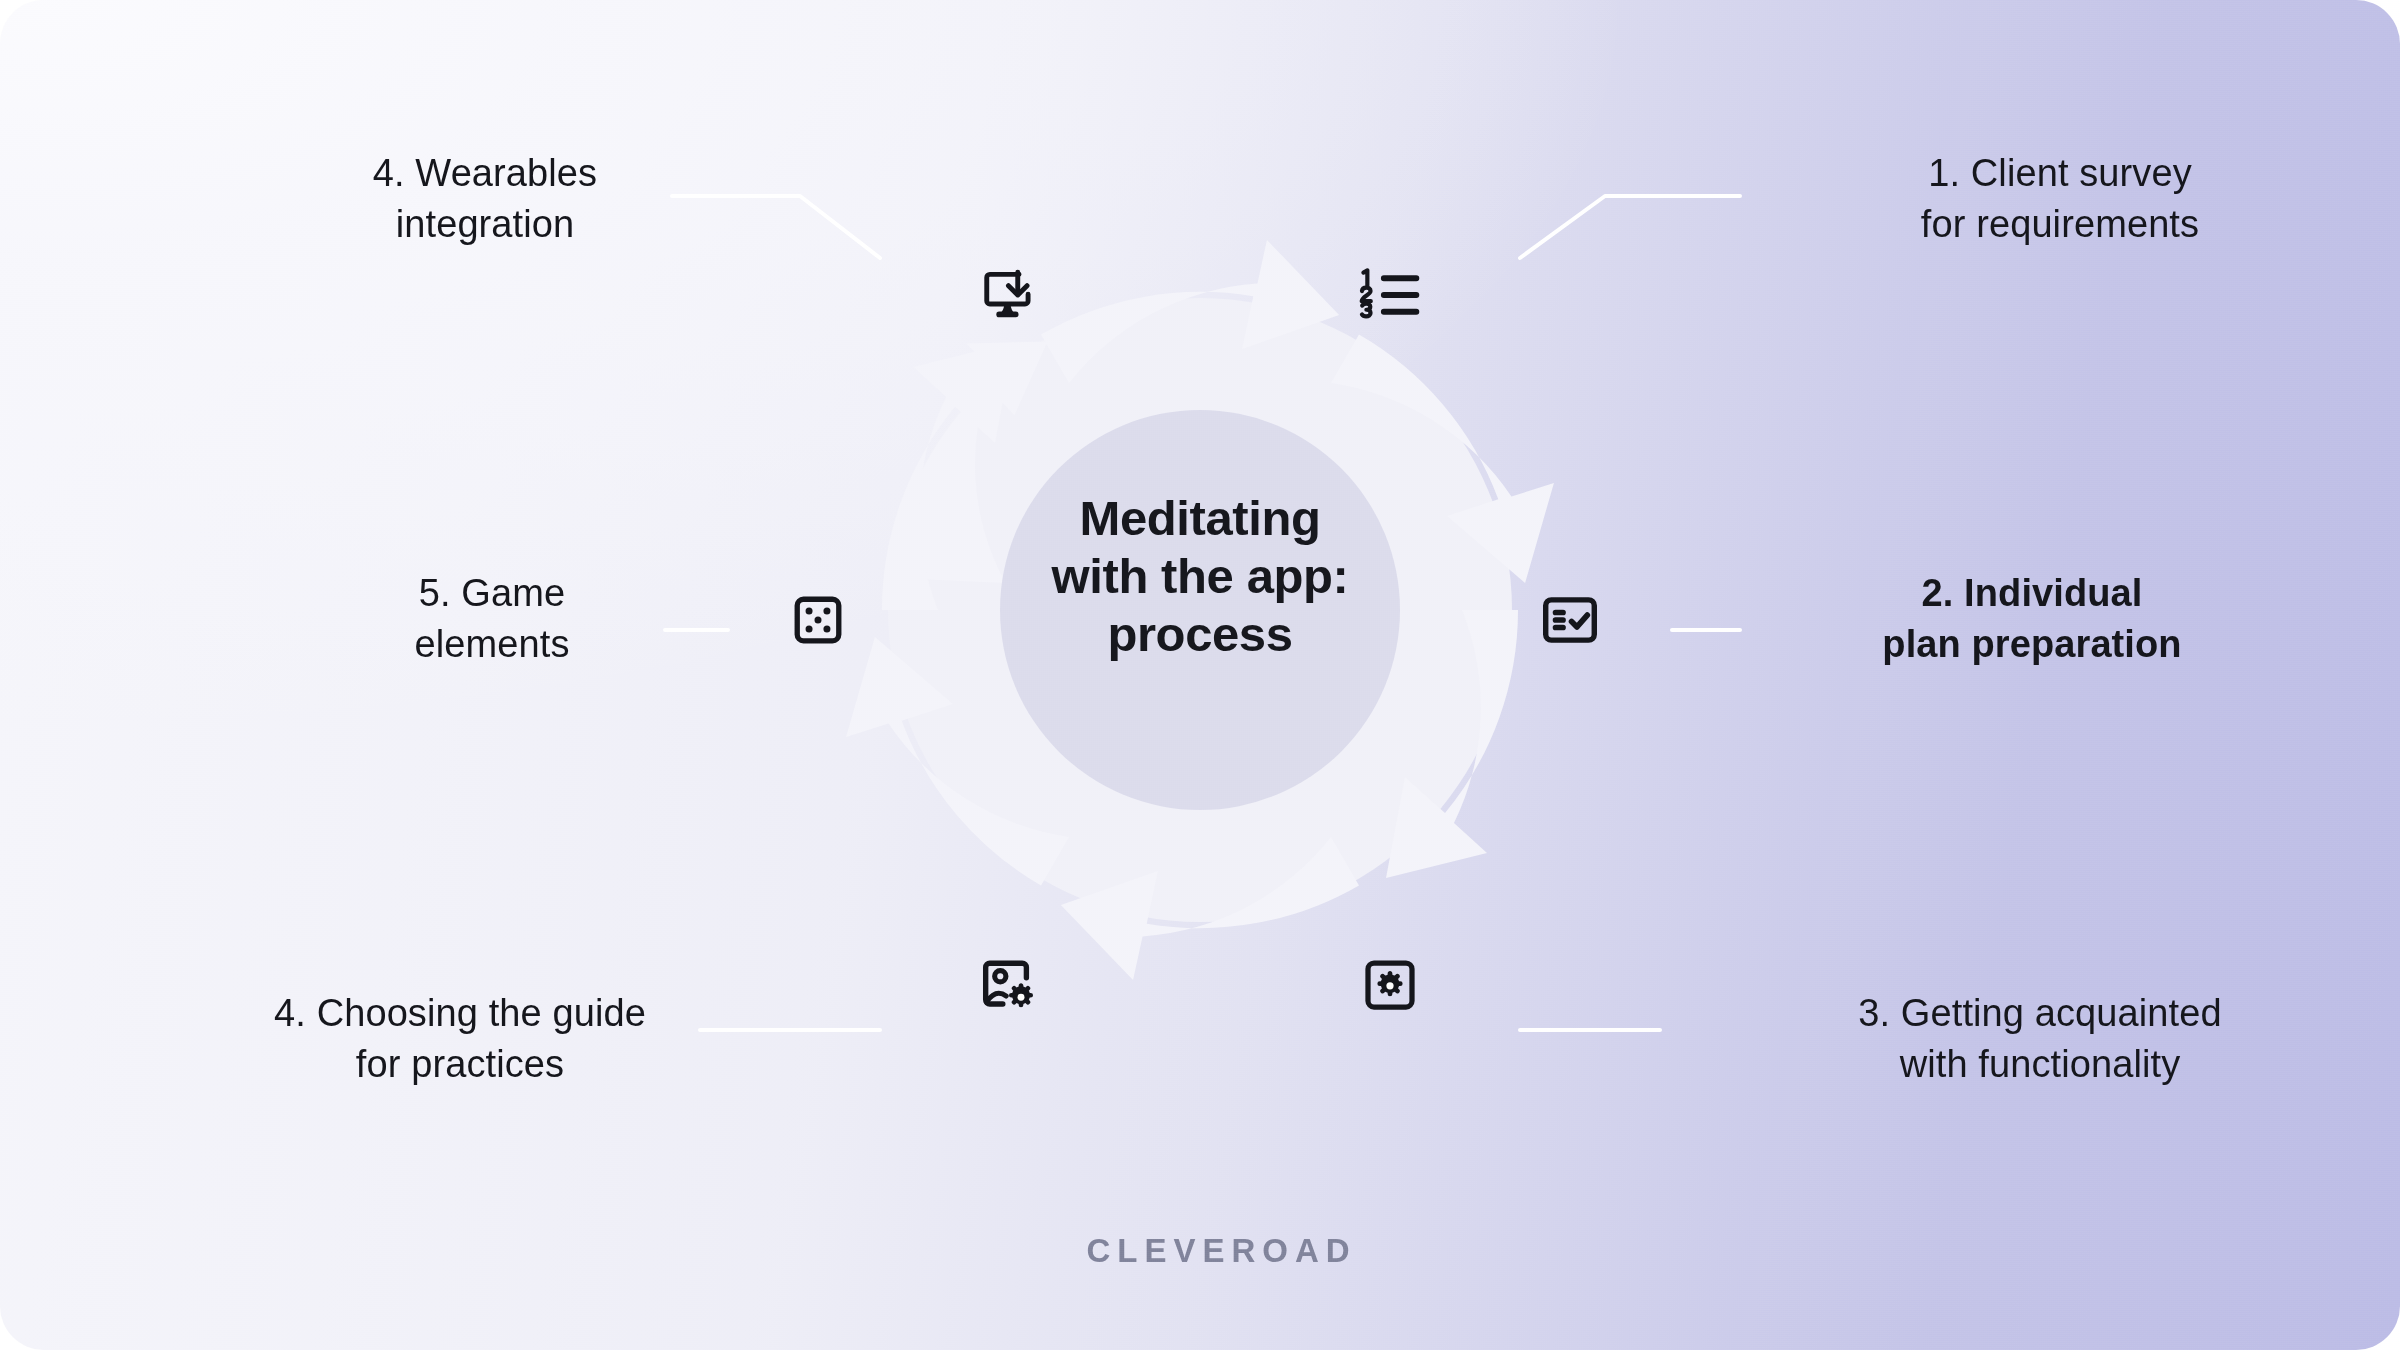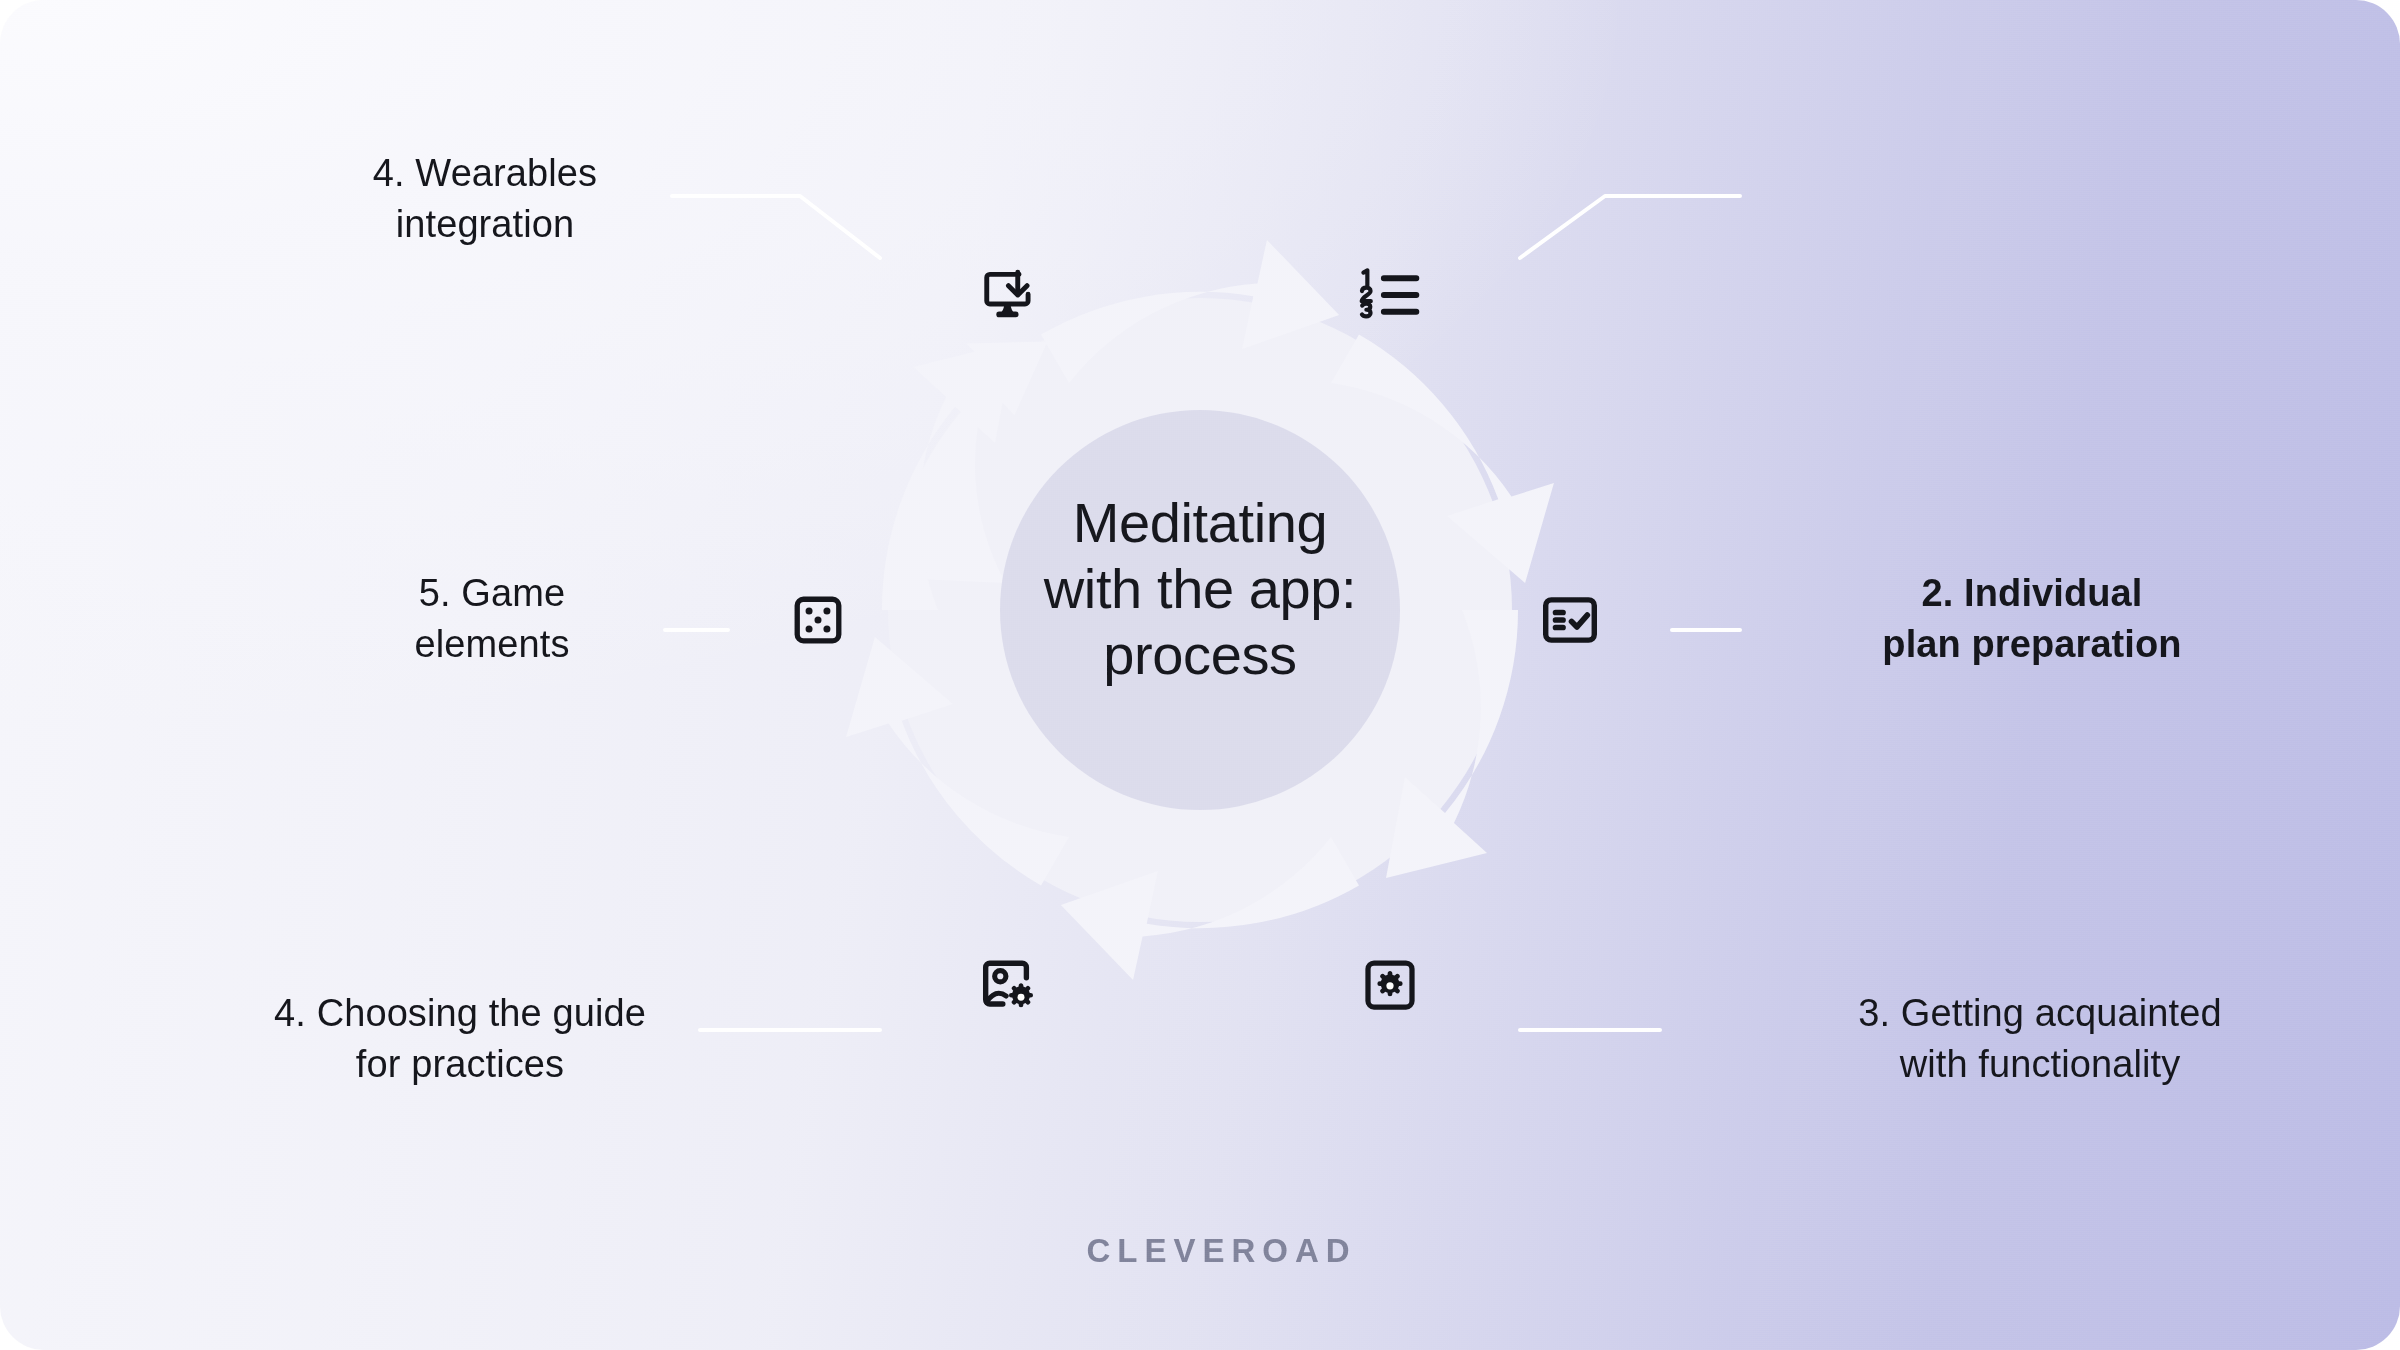--- a/index.html
+++ b/index.html
@@ -83,23 +83,23 @@
   #label-5 { left: 232px;  top: 568px;  width: 520px; }
   #label-6 { left: 210px;  top: 148px;  width: 550px; }
 
   
   #center-title {
     position: absolute;
     left: 880px;
     top: 490px;
     width: 640px;
     text-align: center;
-    font-size: 56px;
+    font-size: 49px;
     line-height: 1.18;
-    font-weight: 400;
+    font-weight: 700;
     color: #16171d;
     letter-spacing: -0.4px;
     white-space: pre-line;
   }
 
   
   .icon-holder {
     position: absolute;
     width: 90px;
     height: 90px;
@@ -332,20 +332,22 @@
       <g fill="#14151b" stroke="none">
         <circle cx="8.3" cy="8.3" r="1.45"></circle>
         <circle cx="15.7" cy="8.3" r="1.45"></circle>
         <circle cx="12" cy="12" r="1.45"></circle>
         <circle cx="8.3" cy="15.7" r="1.45"></circle>
         <circle cx="15.7" cy="15.7" r="1.45"></circle>
       </g>
     </svg>
   </div>
 
+  <div class="label right" id="label-1">1. Client survey
+for requirements</div>
   <div class="label right" id="label-2">2. Individual
 plan preparation</div>
   <div class="label right" id="label-3">3. Getting acquainted
 with functionality</div>
   <div class="label left" id="label-4">4. Choosing the guide
 for practices</div>
   <div class="label left" id="label-5">5. Game
 elements</div>
   <div class="label left" id="label-6">4. Wearables
 integration</div>

